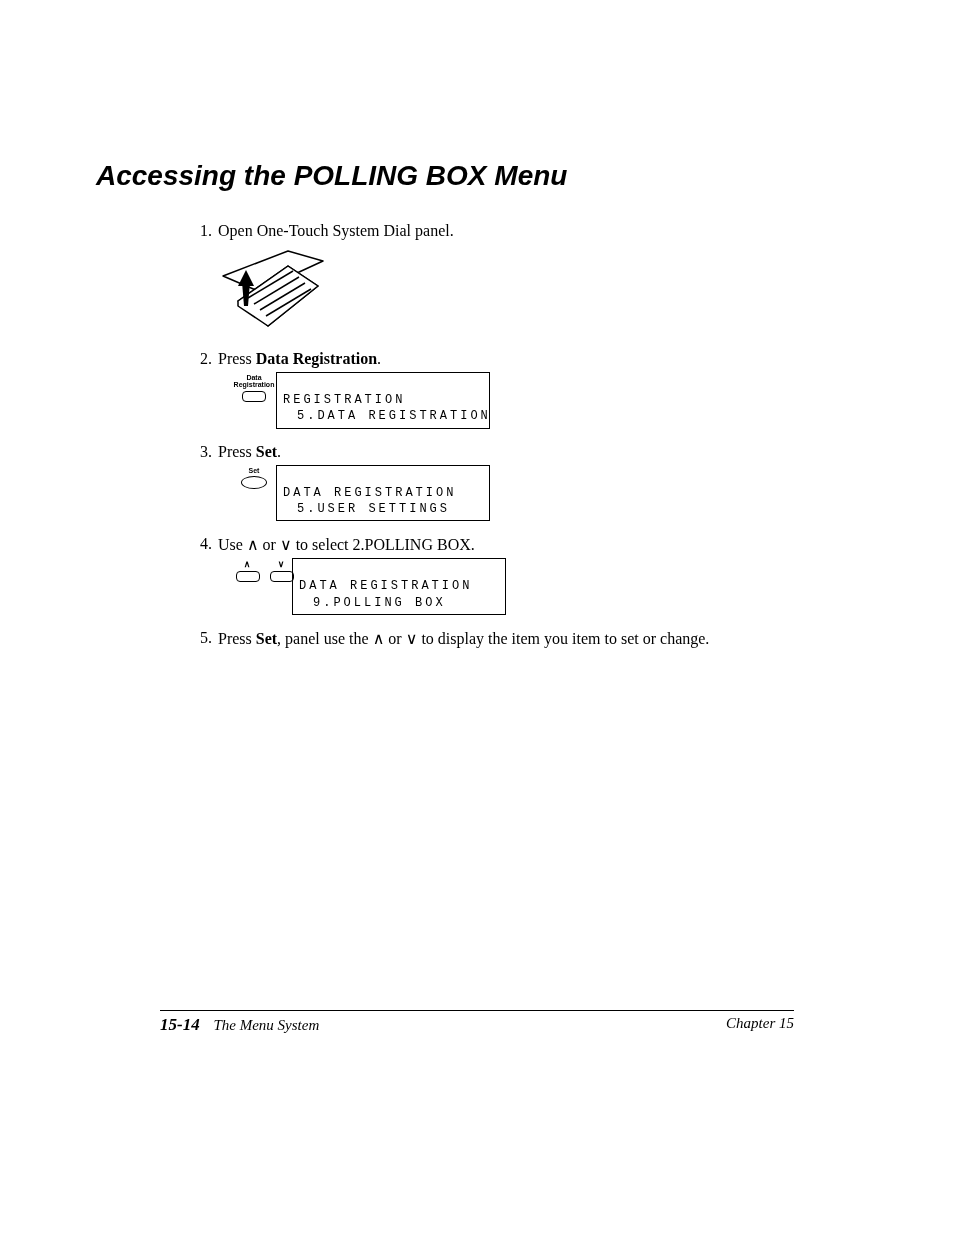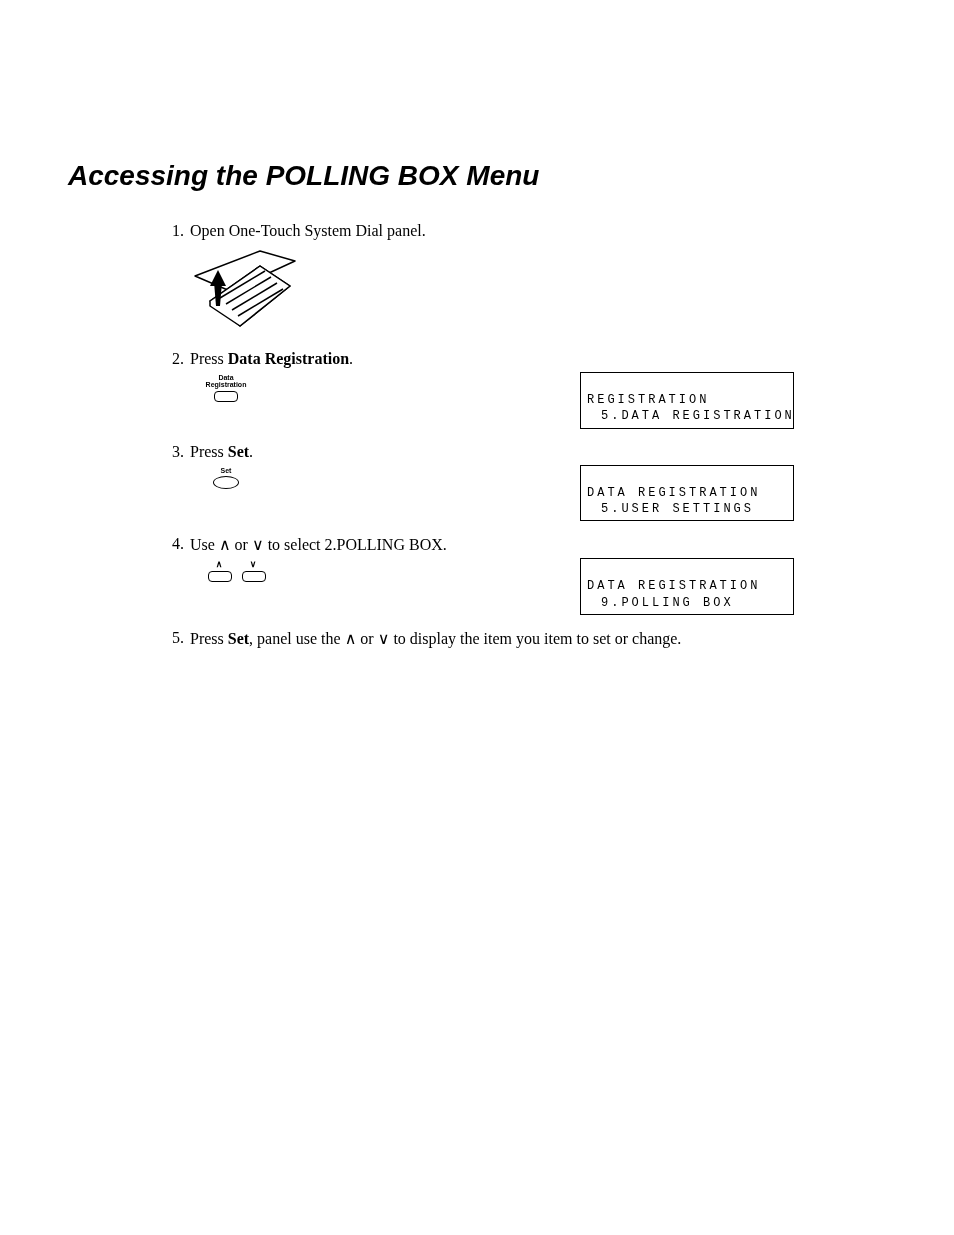--- a/index.html
+++ b/index.html
@@ -6,21 +6,21 @@
     margin: 0;
     padding: 0;
     background: #fff;
     color: #000;
     font-family: "Palatino Linotype", "Book Antiqua", Palatino, serif;
   }
   .page {
     width: 954px;
     height: 1235px;
     box-sizing: border-box;
-    padding: 160px 160px 0 68px;
+    padding: 160px 160px 0 96px;
     position: relative;
   }
   .title {
     font-family: Arial, Helvetica, sans-serif;
     font-weight: 700;
     font-style: italic;
     font-size: 28px;
     margin: 0 0 30px 0;
   }
   .steps {
@@ -43,21 +43,21 @@
     flex: 1;
   }
   .step-text .bold { font-weight: 700; }
   .step-body {
     margin-left: 32px;
     margin-top: 6px;
   }
   .row {
     display: flex;
     align-items: flex-start;
-    justify-content: space-between;
+    justify-content: flex-start;
   }
   .left-graphic {
     flex: 0 0 auto;
   }
   .lcd {
     font-family: "Courier New", Courier, monospace;
     font-size: 12px;
     letter-spacing: 3px;
     border: 1px solid #000;
     padding: 3px 6px;
@@ -228,14 +228,24 @@
       <div class="step-line">
         <span class="step-num">5.</span>
         <span class="step-text">
           <span>Press </span><span class="bold">Set</span><span>, panel use the </span><span>∧</span><span> or </span><span>∨</span><span> to display the item you item to set or change.</span>
         </span>
       </div>
     </div>
 
   </div>
 
+  <div class="footer">
+    <div class="footer-rule"></div>
+    <div class="footer-line">
+      <span>
+        <span class="pg">15-14</span>
+        <span>The Menu System</span>
+      </span>
+      <span>Chapter 15</span>
+    </div>
+  </div>
 
 </div>
 
 </body></html>

